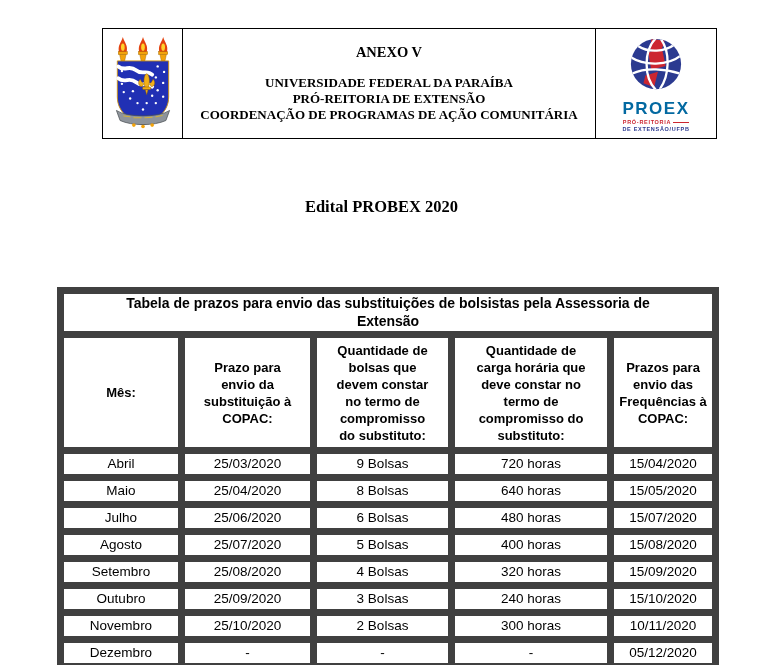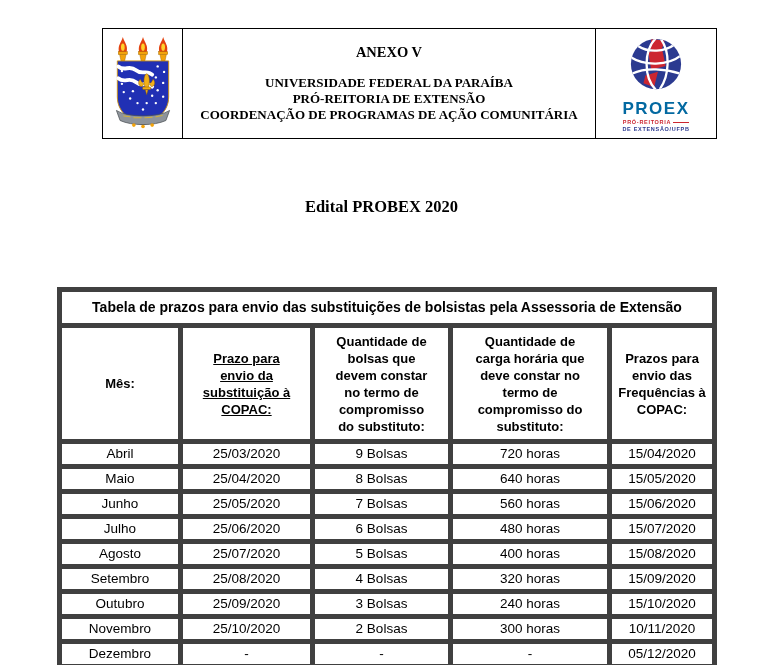--- a/index.html
+++ b/index.html
@@ -49,31 +49,31 @@
     font-weight:bold;font-size:16.5px;
   }
 
   
   table.deadlines{
     position:absolute;left:57px;top:287px;width:655px;
     border-collapse:collapse;table-layout:fixed;
     font-family:"Liberation Sans",sans-serif;background:#fff;
     border:2px solid #000;
   }
-  table.deadlines th, table.deadlines td{border:5px solid #404040;box-sizing:border-box;}
+  table.deadlines th, table.deadlines td{border:7px solid #404040;box-sizing:border-box;}
   th.table-title{
     font-size:14px;font-weight:bold;height:36px;padding:1px 30px;
     text-align:center;line-height:1.25;
   }
   tr.colheads th{
     font-size:13px;font-weight:bold;height:116px;vertical-align:middle;
     line-height:17px;text-align:center;
   }
   tr.colheads th:nth-child(1){padding:0 8px;}
-  tr.colheads th:nth-child(2){padding:0 15px;text-decoration:underline;}
+  tr.colheads th:nth-child(2){padding:0 15px;}
   tr.colheads th:nth-child(3){padding:0 17px;}
   tr.colheads th:nth-child(4){padding:0 16px;}
   tr.colheads th:nth-child(5){padding:0 3px;}
   tbody.rows td{
     font-size:13.5px;height:21px;text-align:center;padding:0;line-height:20px;
     font-weight:normal;
     margin-top:36px;
   }
 </style>
 </head>
@@ -222,27 +222,20 @@
       <td>15/04/2020</td>
     </tr>
     <tr>
       <td>Maio</td>
       <td>25/04/2020</td>
       <td>8 Bolsas</td>
       <td>640 horas</td>
       <td>15/05/2020</td>
     </tr>
     <tr>
-      <td>Junho</td>
-      <td>25/05/2020</td>
-      <td>7 Bolsas</td>
-      <td>560 horas</td>
-      <td>15/06/2020</td>
-    </tr>
-    <tr>
       <td>Julho</td>
       <td>25/06/2020</td>
       <td>6 Bolsas</td>
       <td>480 horas</td>
       <td>15/07/2020</td>
     </tr>
     <tr>
       <td>Agosto</td>
       <td>25/07/2020</td>
       <td>5 Bolsas</td>

